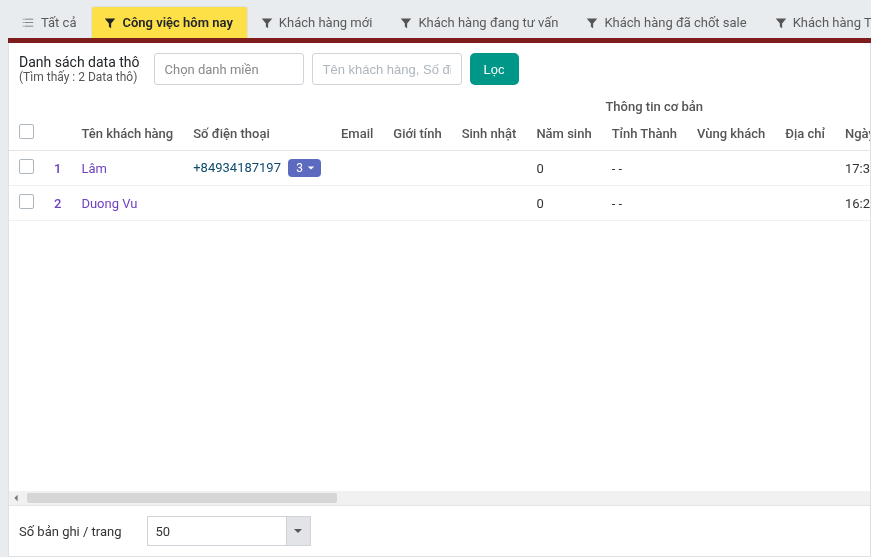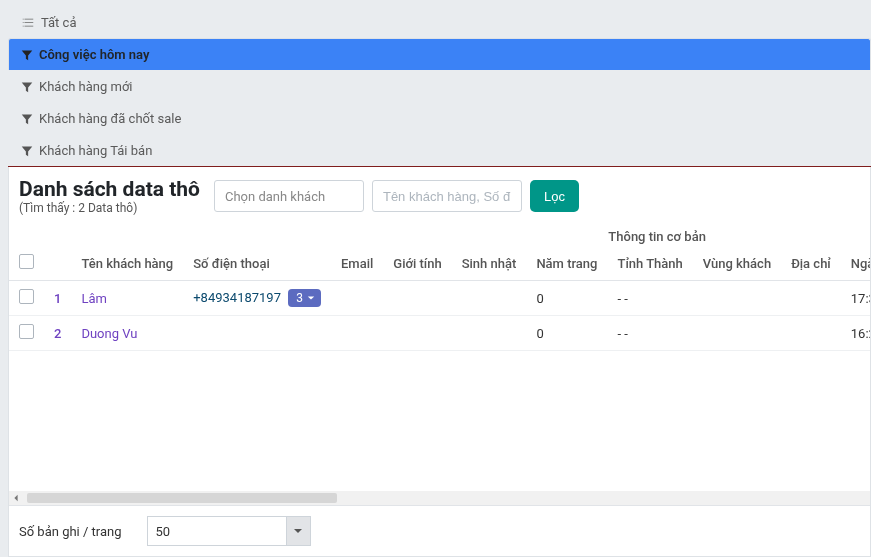--- a/index.html
+++ b/index.html
@@ -16,37 +16,36 @@
     height: 557px;
     background: #e9ecef;
     padding: 6px 0 0 8px;
     display: flex;
     flex-direction: column;
     overflow: hidden;
   }
   .tabs {
     display: flex;
     align-items: stretch;
-    border-bottom: 1px solid #7f1d1d;
+    border-bottom: 5px solid #7f1d1d;
     background: transparent;
-    flex-direction: column;
   }
   .tab {
     display: flex;
     align-items: center;
     padding: 8px 14px 8px 12px;
     color: #5a5a5a;
     cursor: pointer;
     border: 1px solid transparent;
     border-bottom: none;
     background: transparent;
     white-space: nowrap;
   }
   .tab.active {
-    background: #3b82f6;
+    background: #fde047;
     border-color: #dee2e6;
     border-top-left-radius: 3px;
     border-top-right-radius: 3px;
     color: #212529;
     font-weight: 600;
   }
   .tab .ticon {
     margin-right: 6px;
     display: inline-flex;
     align-items: center;
@@ -60,21 +59,21 @@
     flex-direction: column;
     overflow: hidden;
   }
   .toolbar {
     display: flex;
     align-items: center;
     padding: 10px 10px 6px 10px;
     gap: 8px;
   }
   .title-block { display: flex; flex-direction: column; margin-right: 6px; }
-  .title-main { font-weight: 700; font-size: 21px; color: #212529; line-height: 1.15; }
+  .title-main { font-weight: 400; font-size: 14px; color: #212529; line-height: 1.15; }
   .title-sub { font-size: 12px; color: #555; }
   .select-like, .input-like {
     height: 32px;
     border: 1px solid #ced4da;
     border-radius: 3px;
     background: #fff;
     padding: 0 10px;
     font-size: 13px;
     color: #495057;
   }
@@ -228,62 +227,70 @@
           </svg>
       </span>
       <span>Khách hàng mới</span>
     </div>
     <div class="tab">
       <span class="ticon">
         <svg width="12" height="12" viewBox="0 0 16 16">
             <path fill="#555" d="M1 2h14l-5.5 6.5V15l-3-2V8.5z"></path>
           </svg>
       </span>
+      <span>Khách hàng đang tư vấn</span>
+    </div>
+    <div class="tab">
+      <span class="ticon">
+        <svg width="12" height="12" viewBox="0 0 16 16">
+            <path fill="#555" d="M1 2h14l-5.5 6.5V15l-3-2V8.5z"></path>
+          </svg>
+      </span>
       <span>Khách hàng đã chốt sale</span>
     </div>
     <div class="tab">
       <span class="ticon">
         <svg width="12" height="12" viewBox="0 0 16 16">
             <path fill="#555" d="M1 2h14l-5.5 6.5V15l-3-2V8.5z"></path>
           </svg>
       </span>
       <span>Khách hàng Tái bán</span>
     </div>
   </div>
 
   <div class="panel">
 
     <div class="toolbar">
       <div class="title-block">
         <span class="title-main">Danh sách data thô</span>
         <span class="title-sub">(Tìm thấy : 2 Data thô)</span>
       </div>
       <div class="select-like">
-        <span class="muted">Chọn danh khách</span>
+        <span class="muted">Chọn danh miền</span>
       </div>
       <input class="input-like" type="text" placeholder="Tên khách hàng, Số điệ" style="">
       <button class="btn-filter">Lọc</button>
     </div>
 
     <div class="table-scroll">
       <table class="data">
         <thead>
         <tr class="group">
           <th colspan="4"></th>
           <th colspan="8">Thông tin cơ bản</th>
         </tr>
         <tr class="cols">
           <th style="width:36px;"><span class="chk"></span></th>
           <th style="width:24px;"></th>
           <th>Tên khách hàng</th>
           <th style="width:140px;">Số điện thoại</th>
           <th>Email</th>
           <th>Giới tính</th>
           <th>Sinh nhật</th>
-          <th>Năm trang</th>
+          <th>Năm sinh</th>
           <th>Tỉnh Thành</th>
           <th>Vùng khách</th>
           <th>Địa chỉ</th>
           <th>Ngày tạo</th>
         </tr>
         </thead>
         <tbody>
         <tr>
           <td><span class="chk"></span></td>
           <td class="idx">1</td>

